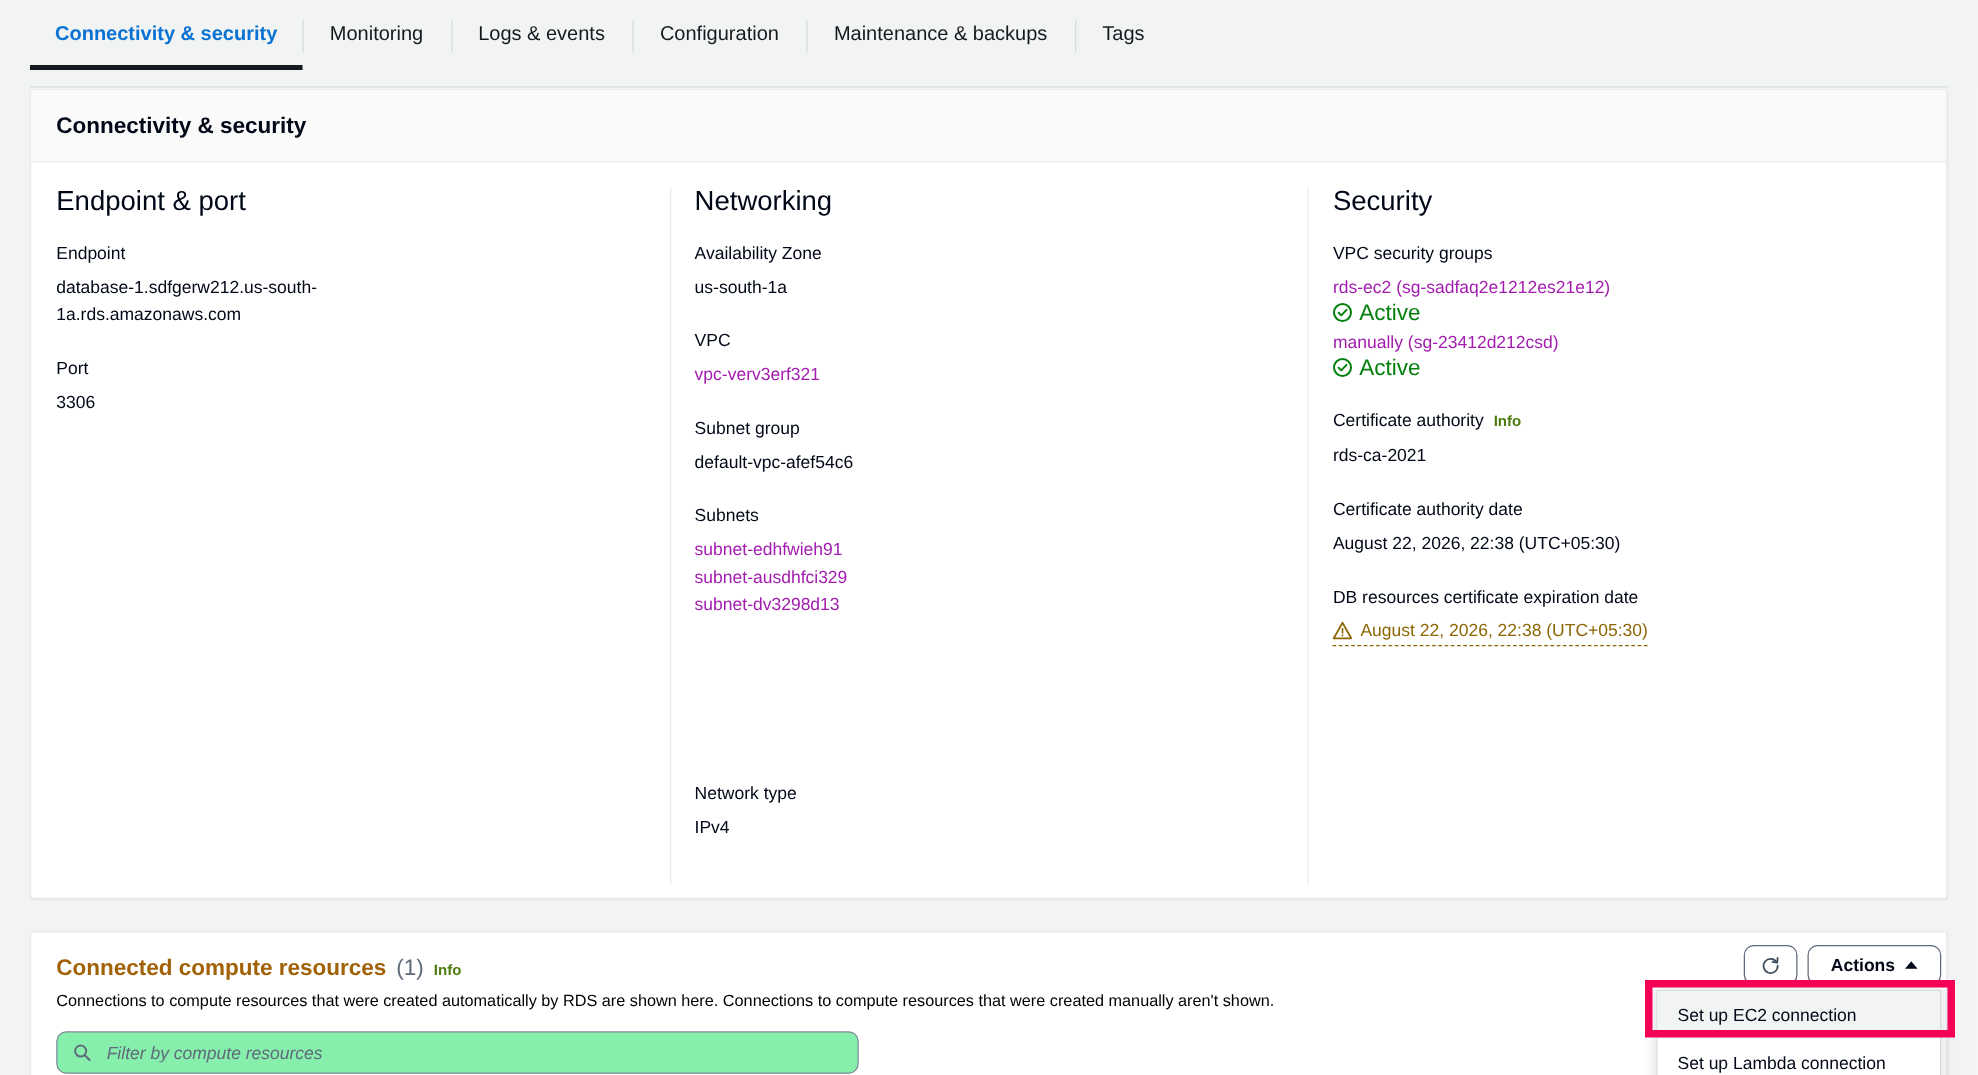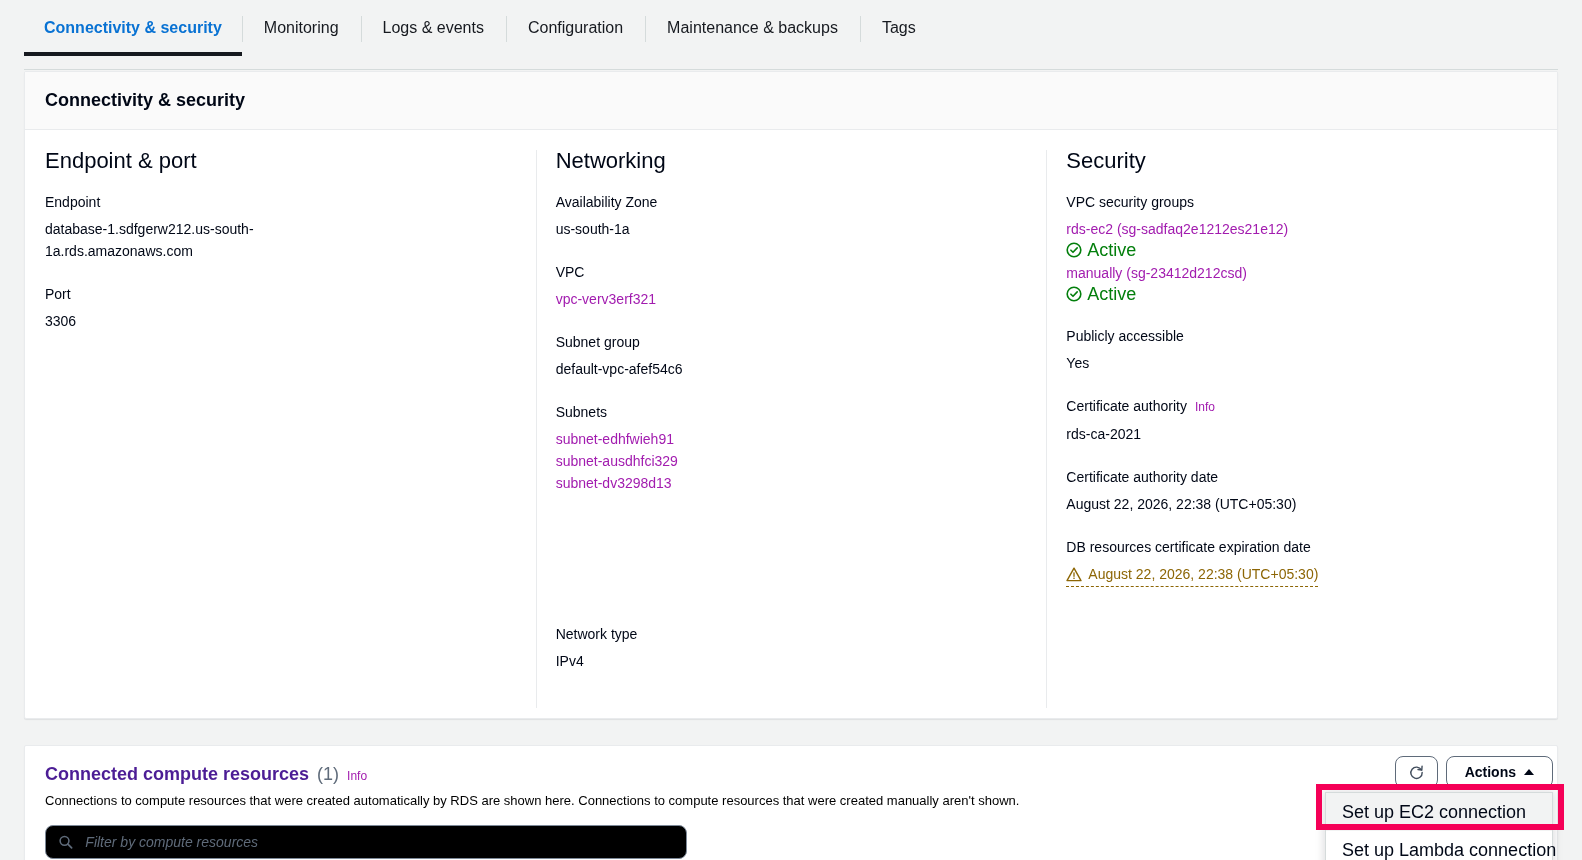--- a/index.html
+++ b/index.html
@@ -127,23 +127,23 @@
   .field-value.wide { max-width: 340px; }
   .link {
     color: #a21caf;
     font-size: 14px;
     line-height: 22px;
     text-decoration: none;
     cursor: pointer;
     display: inline-block;
   }
   .info-link {
-    color: #a21caf;
+    color: #4d7c0f;
     font-size: 12px;
-    font-weight: normal;
+    font-weight: bold;
     text-decoration: none;
     cursor: pointer;
   }
   .status-row {
     display: flex;
     align-items: center;
     gap: 5px;
     line-height: 20px;
     margin-bottom: 2px;
   }
@@ -171,21 +171,21 @@
     position: relative;
   }
   .panel2-title-row {
     display: flex;
     align-items: baseline;
     gap: 8px;
   }
   .panel2-title {
     font-size: 18px;
     font-weight: bold;
-    color: #4c1d95;
+    color: #a16207;
   }
   .panel2-count {
     font-size: 18px;
     color: #5f6b7a;
     font-weight: normal;
   }
   .panel2-desc {
     font-size: 13px;
     color: #000000;
     line-height: 20px;
@@ -227,21 +227,21 @@
     position: absolute;
     top: 36px;
     right: 0px;
     width: 228px;
     background: #ffffff;
     border: 1px solid #d5dbdb;
     box-shadow: 0 1px 8px 2px rgba(0,7,22,.12);
     z-index: 30;
   }
   .dd-item {
-    font-size: 18px;
+    font-size: 14px;
     color: #000716;
     padding: 9px 16px;
     line-height: 20px;
     cursor: pointer;
     white-space: nowrap;
   }
   .dd-item.hovered { background: #f2f3f3; }
   .highlight-box {
     position: absolute;
     left: -10px; top: -9px;
@@ -254,21 +254,21 @@
   }
   .dd-wrap { position: relative; }
 
   
   .filter-row { padding: 14px 20px 14px 20px; }
   .filter-input {
     width: 642px;
     height: 34px;
     border: 1px solid #7d8998;
     border-radius: 8px;
-    background: #000000;
+    background: #86efac;
     display: flex;
     align-items: center;
     padding: 0 12px;
     gap: 10px;
   }
   .filter-input input {
     border: none;
     outline: none;
     font-size: 14px;
     font-family: inherit;
@@ -384,26 +384,20 @@
         <div><a class="link">manually (sg-23412d212csd)</a></div>
         <div class="status-row">
           <svg class="check-icon" width="16" height="16" viewBox="0 0 16 16">
             <circle cx="8" cy="8" r="6.8" fill="none" stroke="#037f0c" stroke-width="1.6"></circle>
             <path d="M4.9 8.2 L7 10.3 L11.2 5.9" fill="none" stroke="#037f0c" stroke-width="1.6" stroke-linecap="round" stroke-linejoin="round"></path>
           </svg>
           <span class="status-text">Active</span>
         </div>
       </div>
 
-      <div class="field">
-        <div class="field-label">
-            <span>Publicly accessible</span>
-          </div>
-        <div class="field-value">Yes</div>
-      </div>
 
       <div class="field">
         <div class="field-label">
           <span>Certificate authority</span>
           <a class="info-link">Info</a>
         </div>
         <div class="field-value">rds-ca-2021</div>
       </div>
 
       <div class="field">

